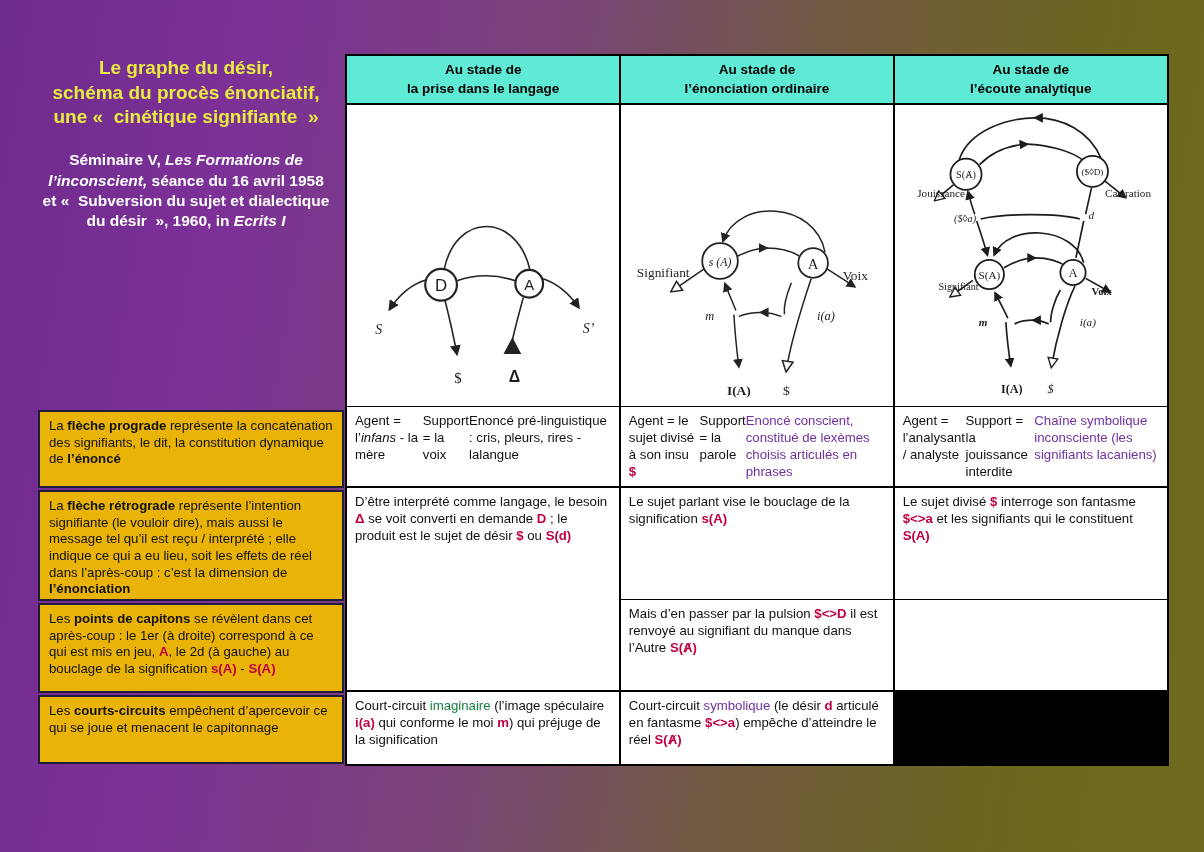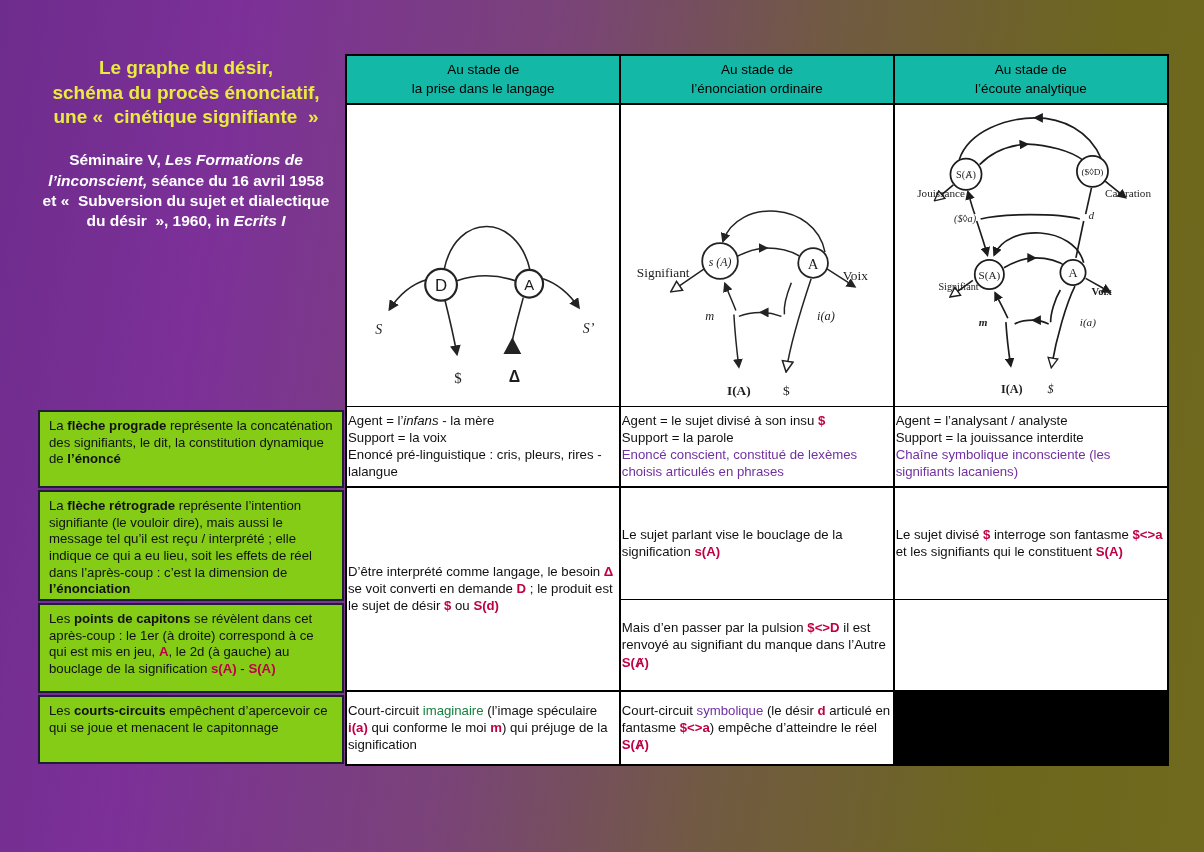--- a/index.html
+++ b/index.html
@@ -9,32 +9,32 @@
     background:linear-gradient(99deg,#6e2c8c 0%,#7c3098 18%,#7a4379 42%,#715a43 62%,#6c671c 85%,#6f6a1e 100%);
   }
   .canvas{position:absolute;inset:0;}
   
   .sidebar{position:absolute;left:28px;top:56px;width:316px;text-align:center;}
   .title-line{font-weight:700;font-size:19px;line-height:1.3;color:#e9eb3f;}
   .subtitle{margin-top:20px;color:#ffffff;font-weight:700;font-size:15.5px;line-height:1.32;}
   .subtitle .rich-line{display:block;}
   
   .row-label{position:absolute;left:38px;width:306px;box-sizing:border-box;
-    background:#84cc16;border:2px solid #201d3a;padding:6px 9px;
+    background:#eab308;border:2px solid #201d3a;padding:6px 9px;
     font-size:13.2px;line-height:1.26;color:#111;overflow:hidden;}
   
   .maintable{position:absolute;left:345px;top:54px;width:824px;height:712px;
     box-sizing:border-box;border:2px solid #000;background:#000;
     display:grid;grid-template-columns:repeat(3,1fr);
     grid-template-rows:47px 301px 79px 111px 90px 1fr;gap:1.5px;}
-  .hcell{background:#14b8a6;display:flex;flex-direction:column;justify-content:center;
-    align-items:center;font-weight:400;font-size:13.5px;line-height:1.35;color:#000;text-align:center;}
+  .hcell{background:#5eead4;display:flex;flex-direction:column;justify-content:center;
+    align-items:center;font-weight:700;font-size:13.5px;line-height:1.35;color:#000;text-align:center;}
   .dcell{background:#fff;overflow:hidden;}
-  .tcell{background:#fff;padding:5px 1px;font-size:13.2px;line-height:1.3;color:#111;
-    display:flex;flex-direction:column;justify-content:flex-start;overflow:hidden;}
+  .tcell{background:#fff;padding:5px 8px;font-size:13.2px;line-height:1.3;color:#111;
+    display:flex;flex-direction:row;justify-content:flex-start;overflow:hidden;}
   .tcell.vcenter{justify-content:center;}
   .span2{grid-row:4 / 6;}
   svg{display:block;}
   svg text{font-family:"Liberation Serif","DejaVu Serif",serif;fill:#1d1d1d;}
   svg .sans{font-family:"Liberation Sans",sans-serif;}
 </style>
 </head>
 <body>
 
 <div class="canvas">

